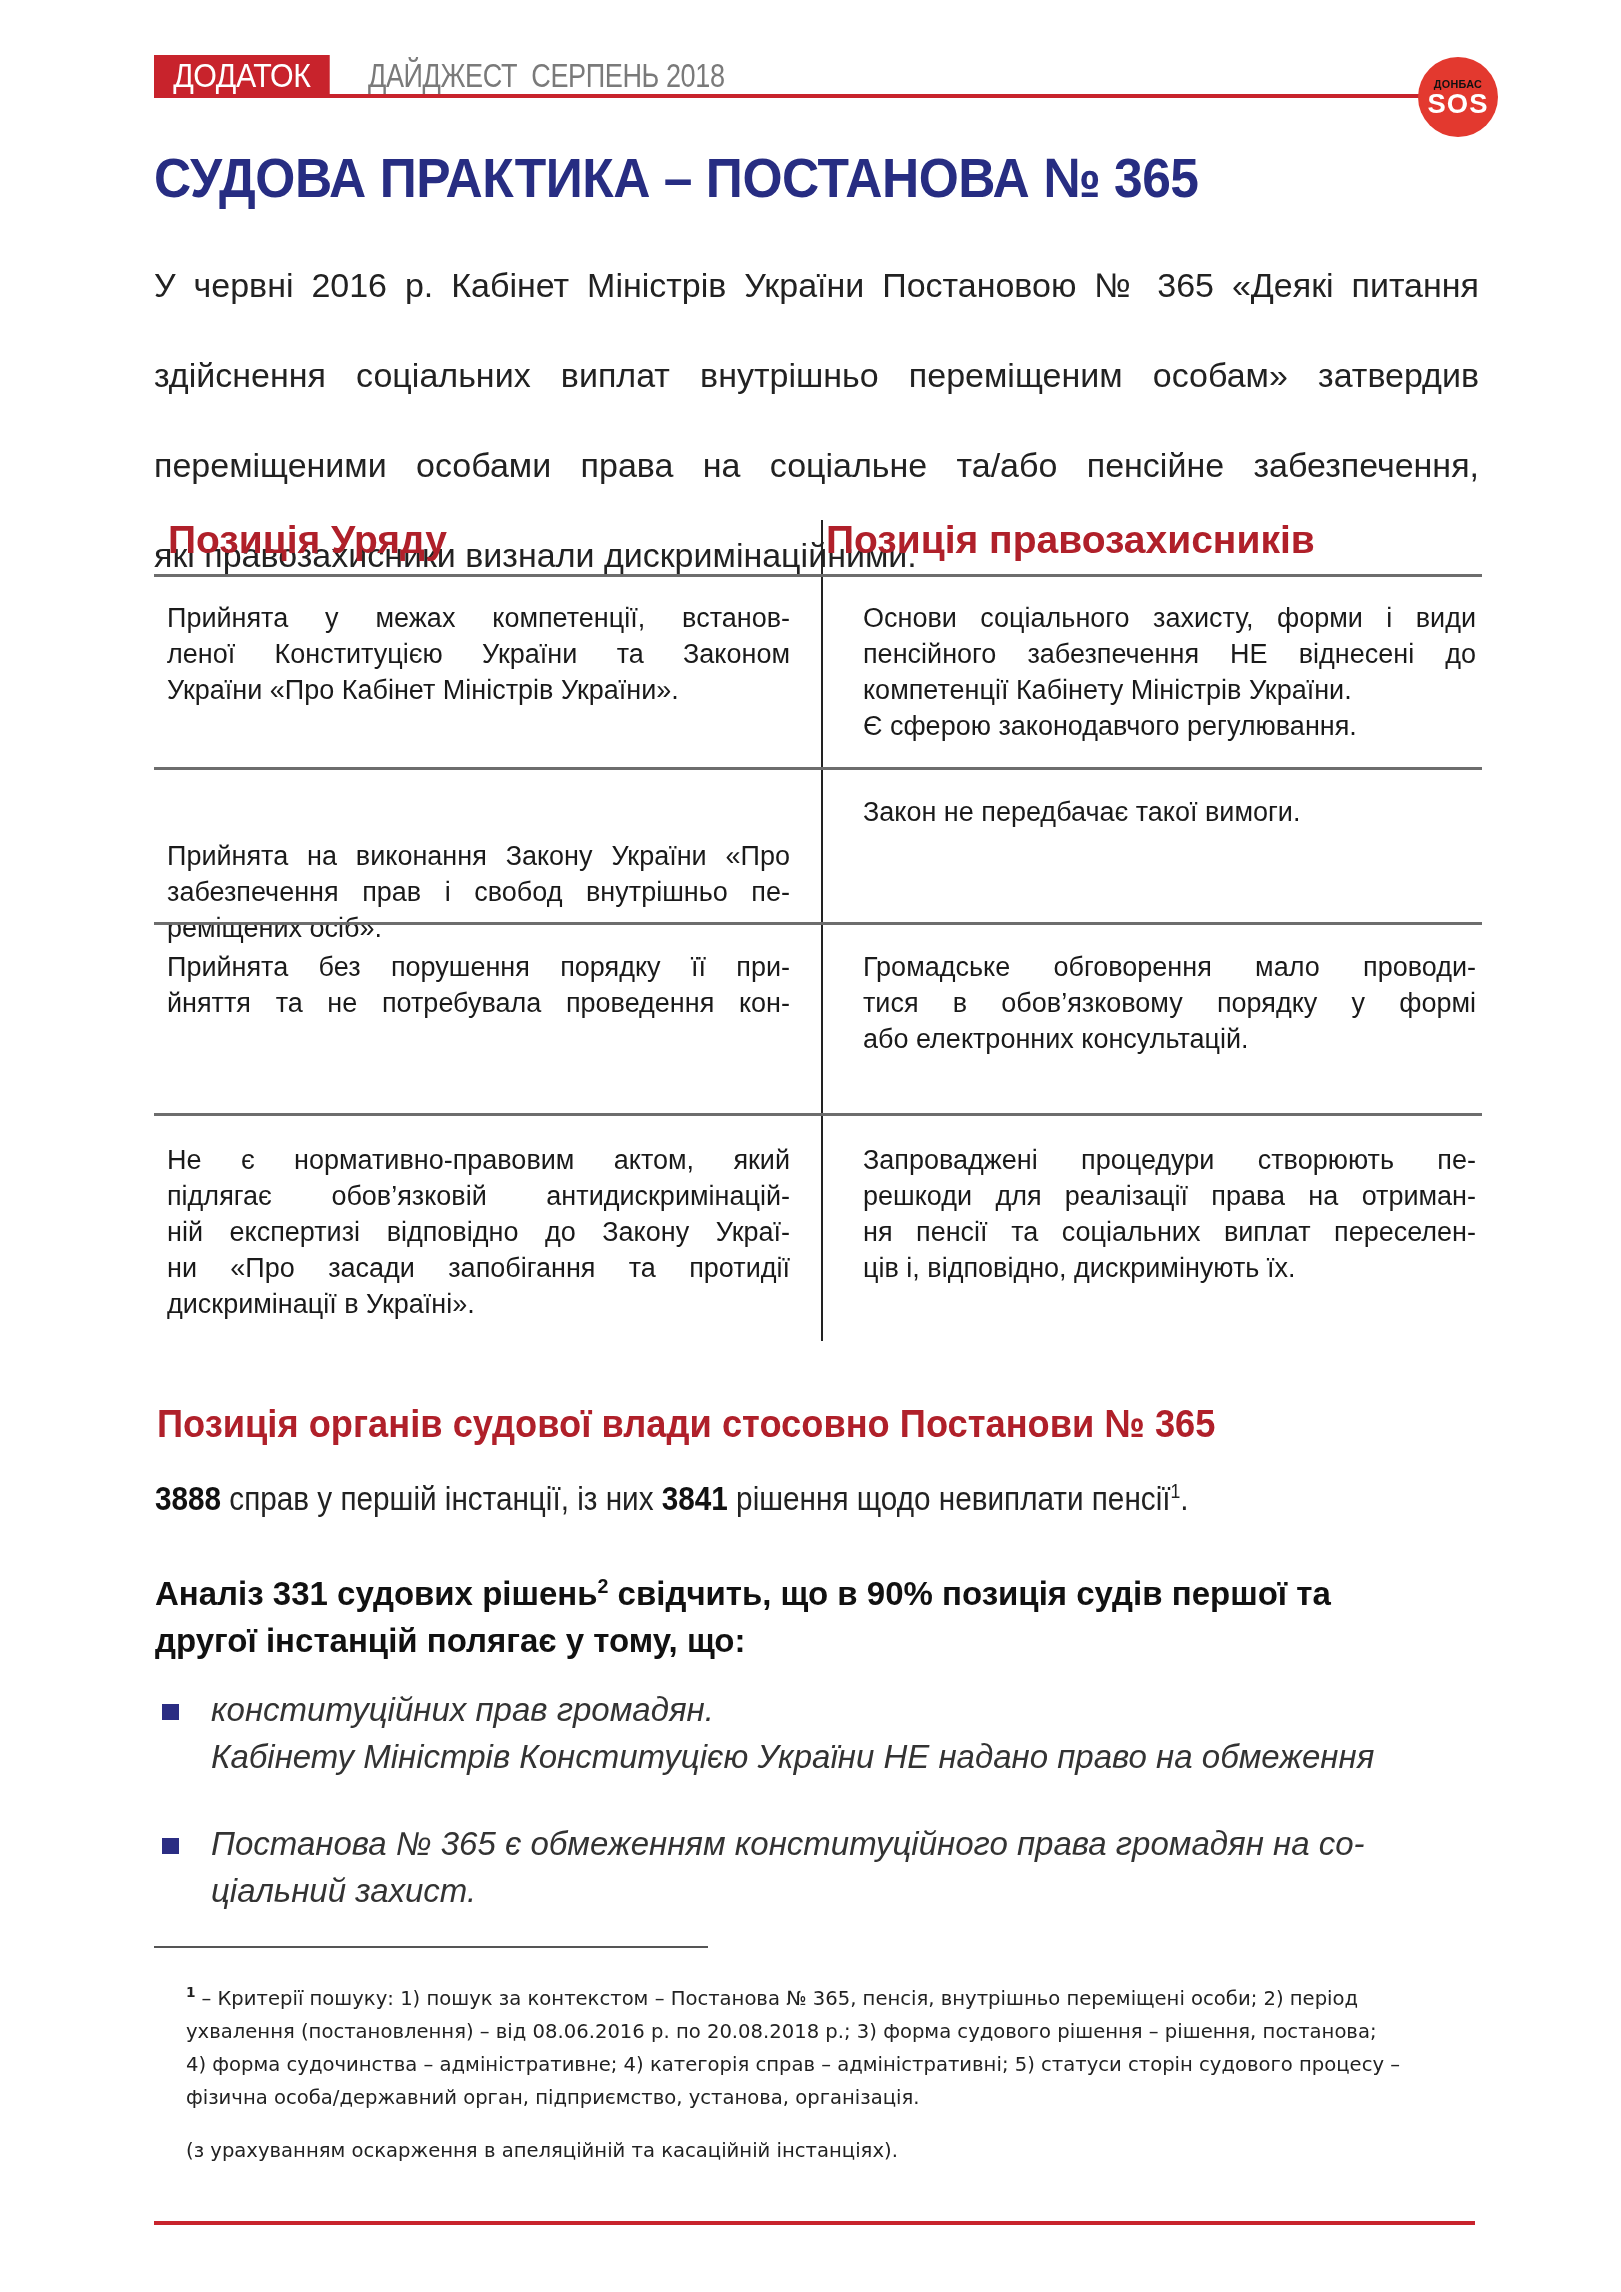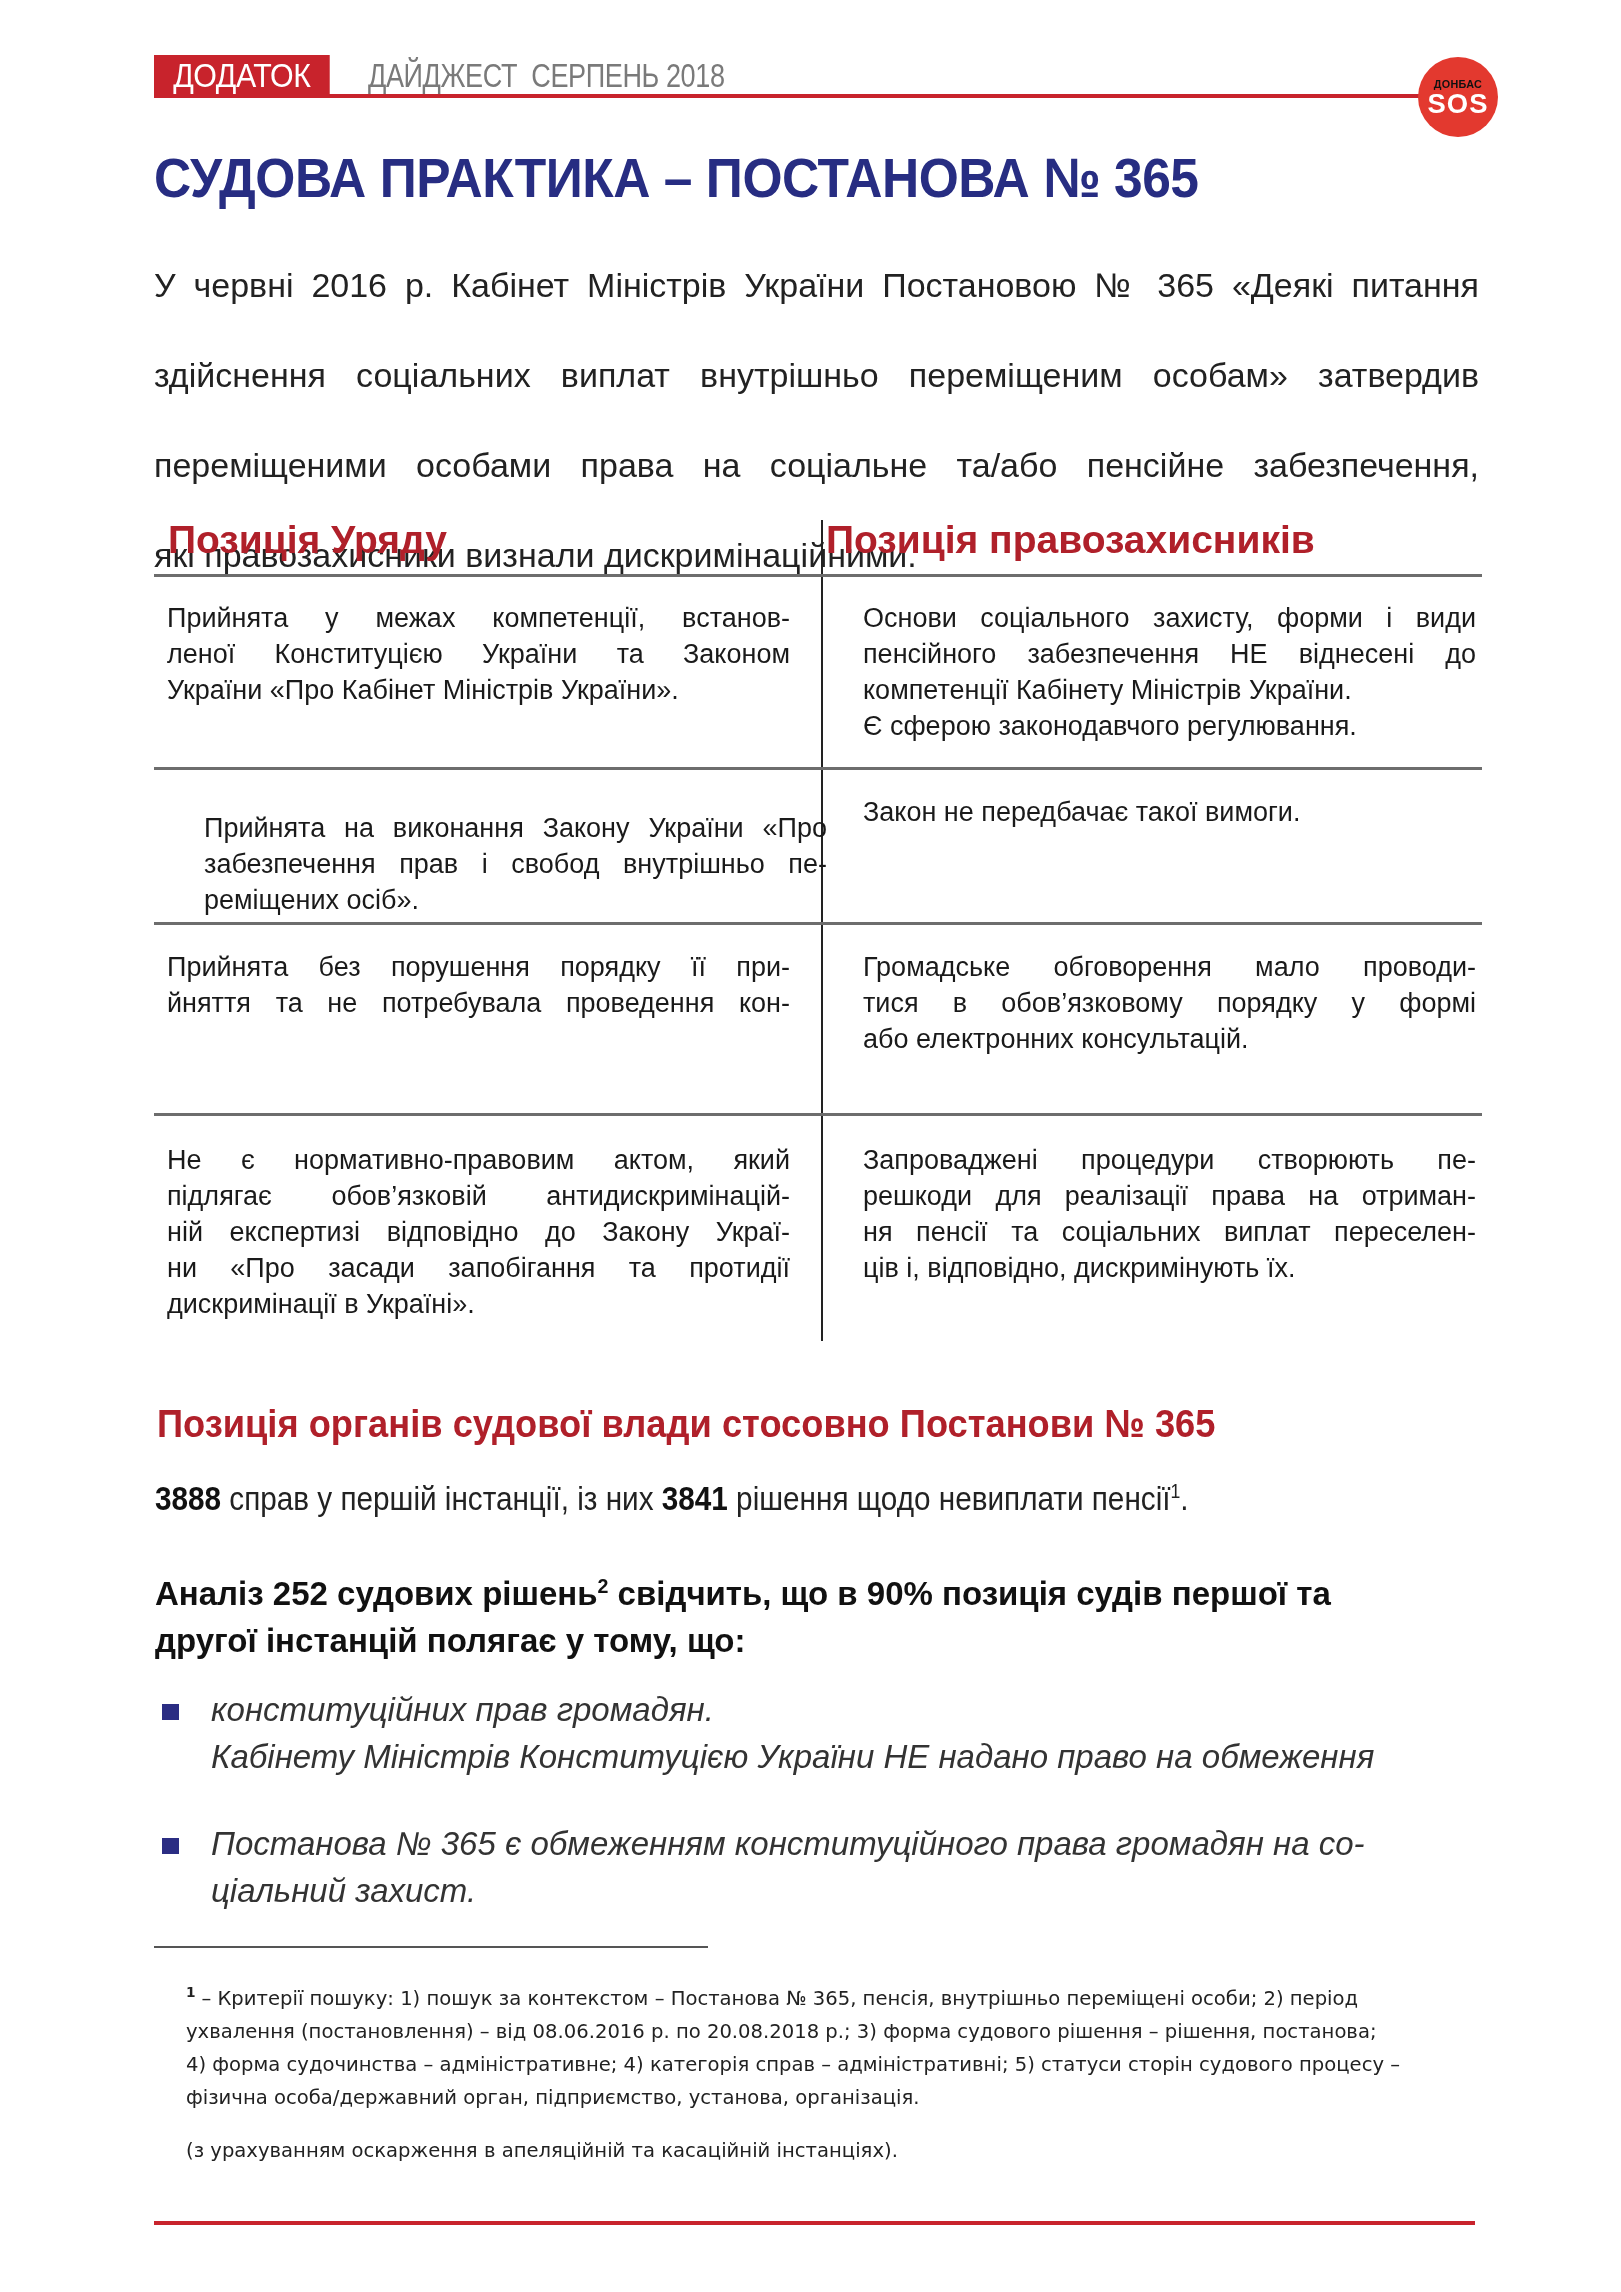--- a/index.html
+++ b/index.html
@@ -95,21 +95,21 @@
     <span class="last">України «Про Кабінет Міністрів України».</span>
   </div>
   <div class="cell right" style="top:600px;">
     <span>Основи соціального захисту, форми і види</span>
     <span>пенсійного забезпечення НЕ віднесені до</span>
     <span class="last">компетенції Кабінету Міністрів України.</span>
     <span class="last">Є сферою законодавчого регулювання.</span>
   </div>
   <div class="hline" style="top:767px;"></div>
 
-  <div class="cell left" style="top:810px;margin-left:37px;">
+  <div class="cell left" style="top:838px;">
     <span>Прийнята на виконання Закону України «Про</span>
     <span>забезпечення прав і свобод внутрішньо пе-</span>
     <span class="last">реміщених осіб».</span>
   </div>
   <div class="cell right" style="top:794px;">
     <span class="last">Закон не передбачає такої вимоги.</span>
   </div>
   <div class="hline" style="top:922px;"></div>
 
   <div class="cell left" style="top:949px;">
@@ -138,21 +138,21 @@
   </div>
 </div>
 
 <div class="sec-title">Позиція органів судової влади стосовно Постанови № 365</div>
 
 <div class="stat">
   <b>3888</b><span> справ у першій інстанції, із них </span><b>3841</b><span> рішення щодо невиплати пенсії</span><sup>1</sup><span>.</span>
 </div>
 
 <div class="analysis">
-  <span><span style="display:inline">Аналіз 252 судових рішень</span><sup>2</sup><span style="display:inline"> свідчить, що в 90% позиція судів першої та</span></span>
+  <span><span style="display:inline">Аналіз 331 судових рішень</span><sup>2</sup><span style="display:inline"> свідчить, що в 90% позиція судів першої та</span></span>
   <span>другої інстанцій полягає у тому, що:</span>
 </div>
 
 <div class="bullet" style="top:1694px;">
   <div class="sq"></div>
   <div class="txt" style="top:-7.8px;">
     <span>конституційних прав громадян.</span>
     <span>Кабінету Міністрів  Конституцією України НЕ надано право на обмеження</span>
   </div>
 </div>

